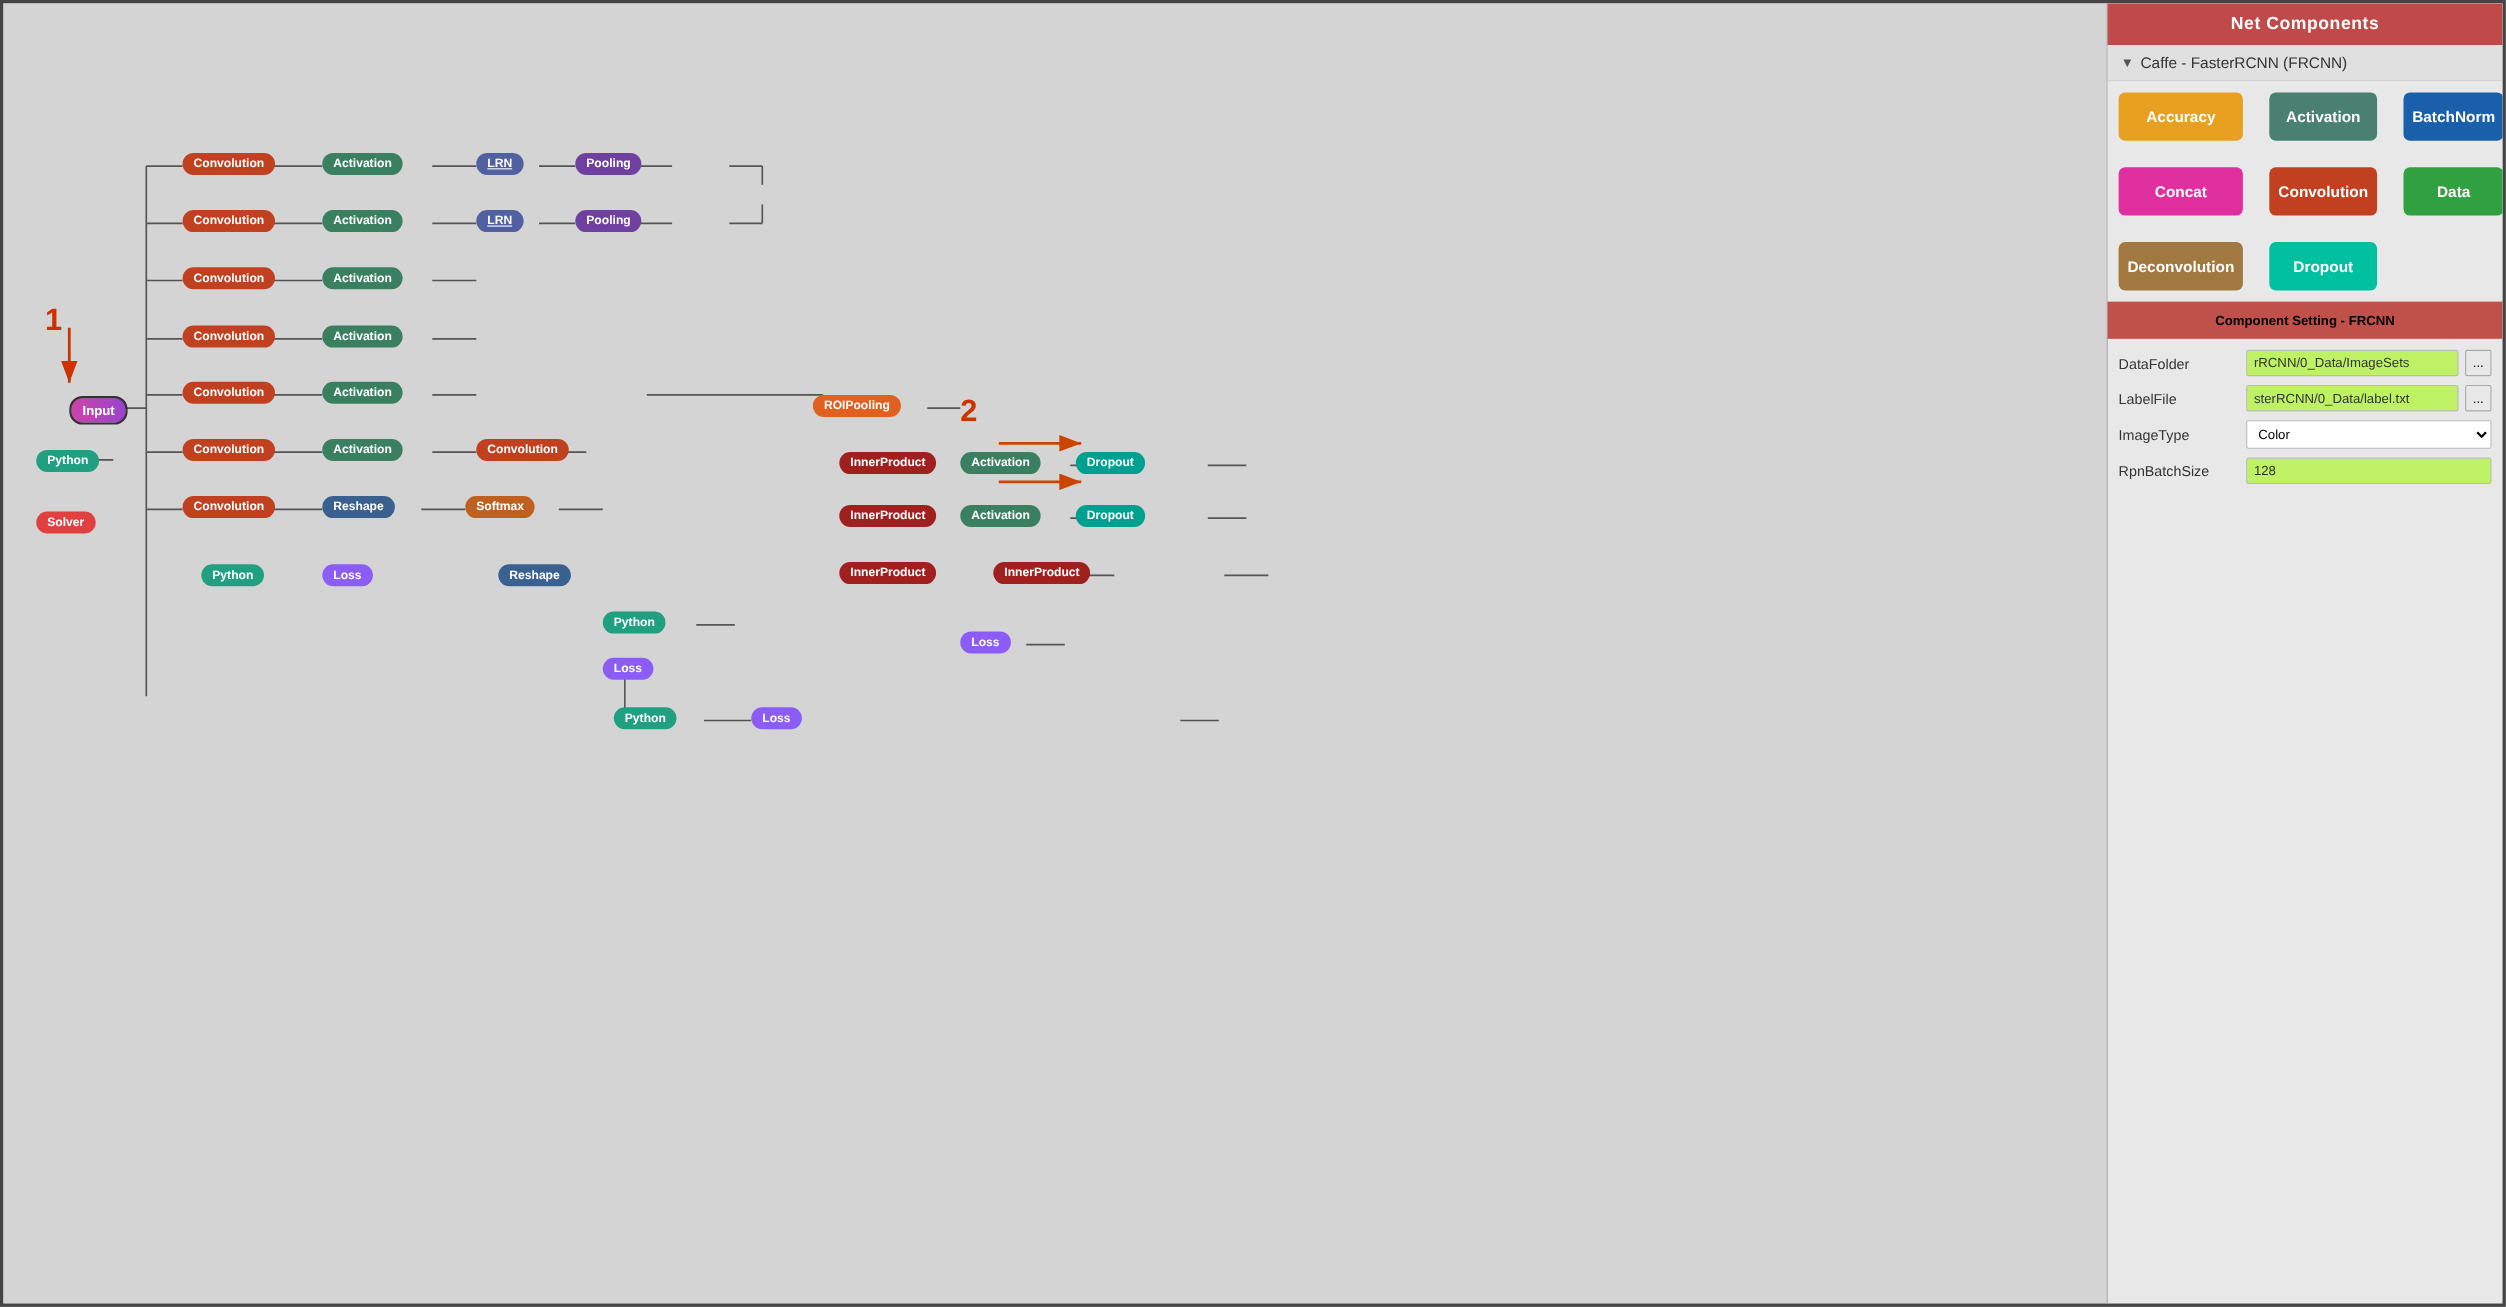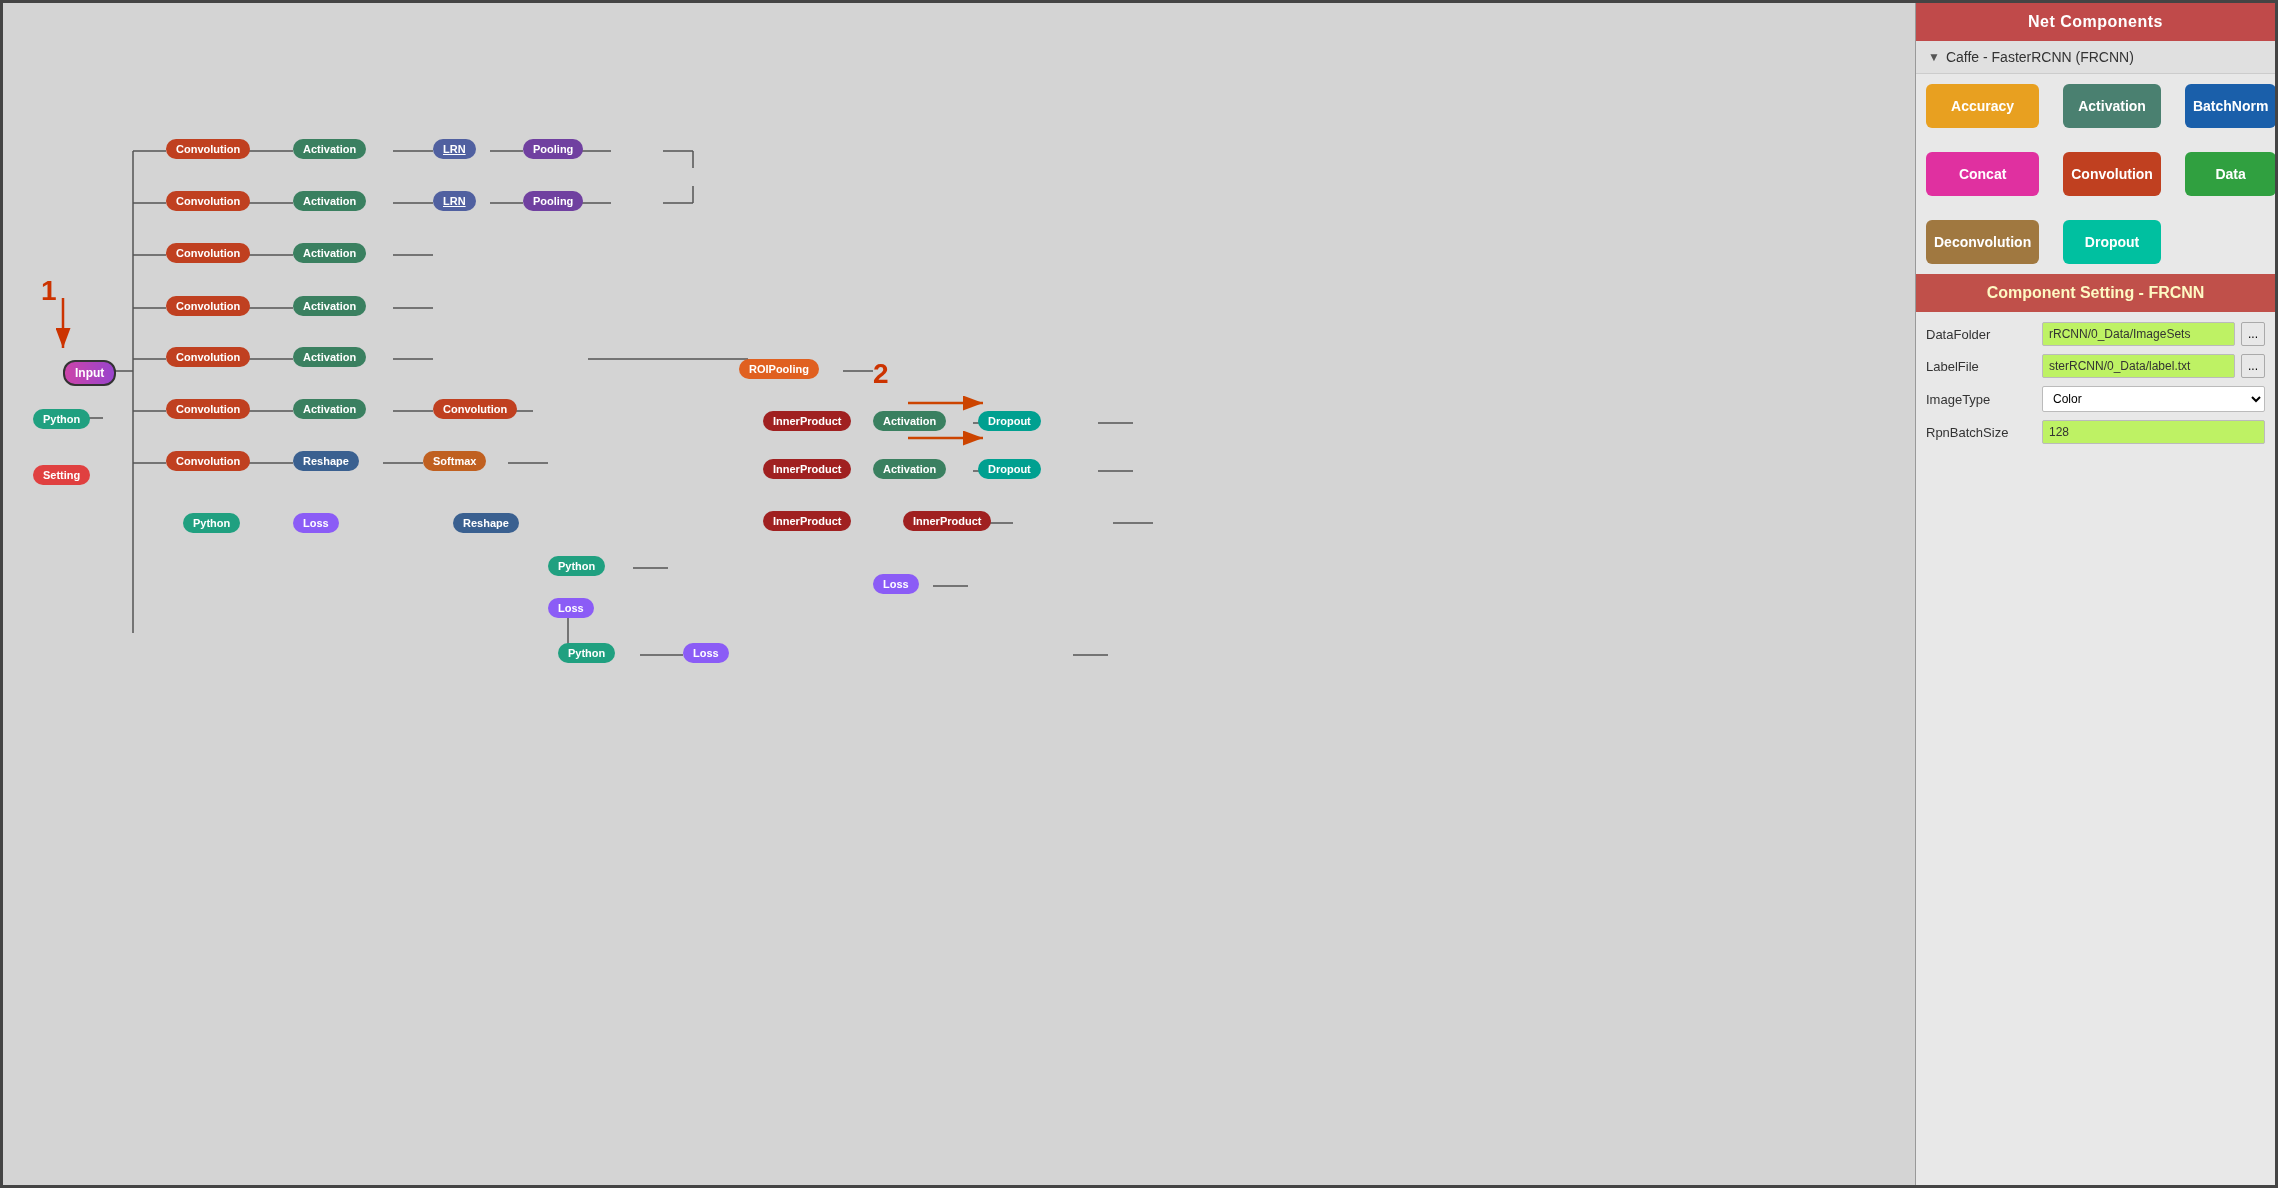--- a/index.html
+++ b/index.html
@@ -80,24 +80,24 @@
     .btn-batchnorm { background: #1a5faa; }
     .btn-concat { background: #e030a0; }
     .btn-convolution { background: #c04020; }
     .btn-data { background: #30a040; }
     .btn-deconvolution { background: #a07840; }
     .btn-dropout { background: #00c0a0; }
 
     
     .setting-header {
       background: #c0504a;
-      color: #fef9c3;
+      color: #000000;
       text-align: center;
       padding: 10px;
-      font-size: 16px;
+      font-size: 12px;
       font-weight: bold;
     }
 
     .setting-fields {
       padding: 10px;
       display: flex;
       flex-direction: column;
       gap: 8px;
     }
 
@@ -279,21 +279,21 @@
   </svg>
 
   <div class="annotation" style="left:38px; top:272px;">1</div>
 
   <div class="annotation" style="left:870px; top:355px;">2</div>
 
   <div class="node node-input" style="left:60px; top:357px; font-size:12px; background:linear-gradient(to right, #cc44aa, #9944cc); border:2px solid #333;">Input</div>
 
   <div class="node node-python" style="left:30px; top:406px;">Python</div>
 
-  <div class="node node-solver" style="left:30px; top:462px; background:#e04040;">Setting</div>
+  <div class="node node-solver" style="left:30px; top:462px; background:#e04040;">Solver</div>
 
   <div class="node node-convolution" style="left:163px; top:136px;">Convolution</div>
   <div class="node node-activation" style="left:290px; top:136px;">Activation</div>
   <div class="node node-lrn" style="left:430px; top:136px;">LRN</div>
   <div class="node node-pooling" style="left:520px; top:136px;">Pooling</div>
 
   <div class="node node-convolution" style="left:163px; top:188px;">Convolution</div>
   <div class="node node-activation" style="left:290px; top:188px;">Activation</div>
   <div class="node node-lrn" style="left:430px; top:188px;">LRN</div>
   <div class="node node-pooling" style="left:520px; top:188px;">Pooling</div>

